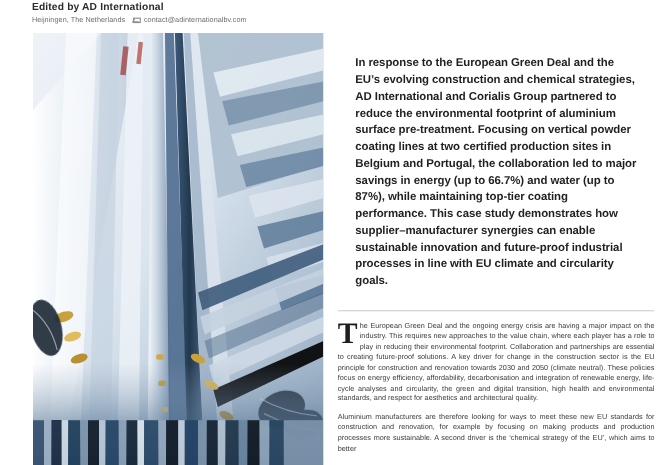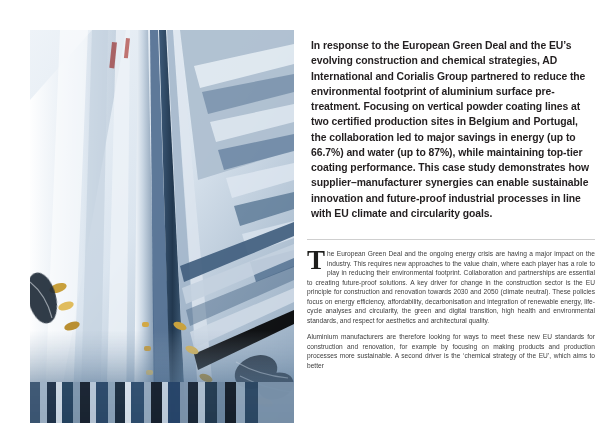--- a/index.html
+++ b/index.html
@@ -92,21 +92,21 @@
     height: 389px;
     overflow: hidden;
   }
 
   .lead {
     font-size: 10.4px;
     line-height: 15.25px;
     font-weight: bold;
     color: #231f20;
     letter-spacing: -0.06px;
-    margin: 4px;
+    margin: 16px;
   }
 
   .rule {
     width: 100%;
     height: 1px;
     background: #cfcfcf;
     margin: 18px 0 9px 0;
   }
 
   .body-col {
@@ -129,20 +129,28 @@
     color: #1d1d1b;
     margin: 1px 2px 0 0;
     padding: 0;
   }
 </style>
 </head>
 <body>
 
 <div class="page">
 
+  <div class="masthead">
+    <div class="masthead-title">Edited by AD International</div>
+    <div class="masthead-sub">
+      <span class="masthead-loc">Heijningen, The Netherlands</span>
+      <span class="mail-icon"></span>
+      <span class="masthead-mail">contact@adinternationalbv.com</span>
+    </div>
+  </div>
 
   <div class="photo">
     <svg viewBox="0 0 264 393" preserveAspectRatio="none">
       <defs>
         <linearGradient id="bg" x1="0" y1="0" x2="1" y2="1">
           <stop offset="0%" stop-color="#eef3f8"></stop>
           <stop offset="45%" stop-color="#dbe5ef"></stop>
           <stop offset="100%" stop-color="#8fa6bd"></stop>
         </linearGradient>
         <linearGradient id="sheen" x1="0" y1="0" x2="1" y2="0">

